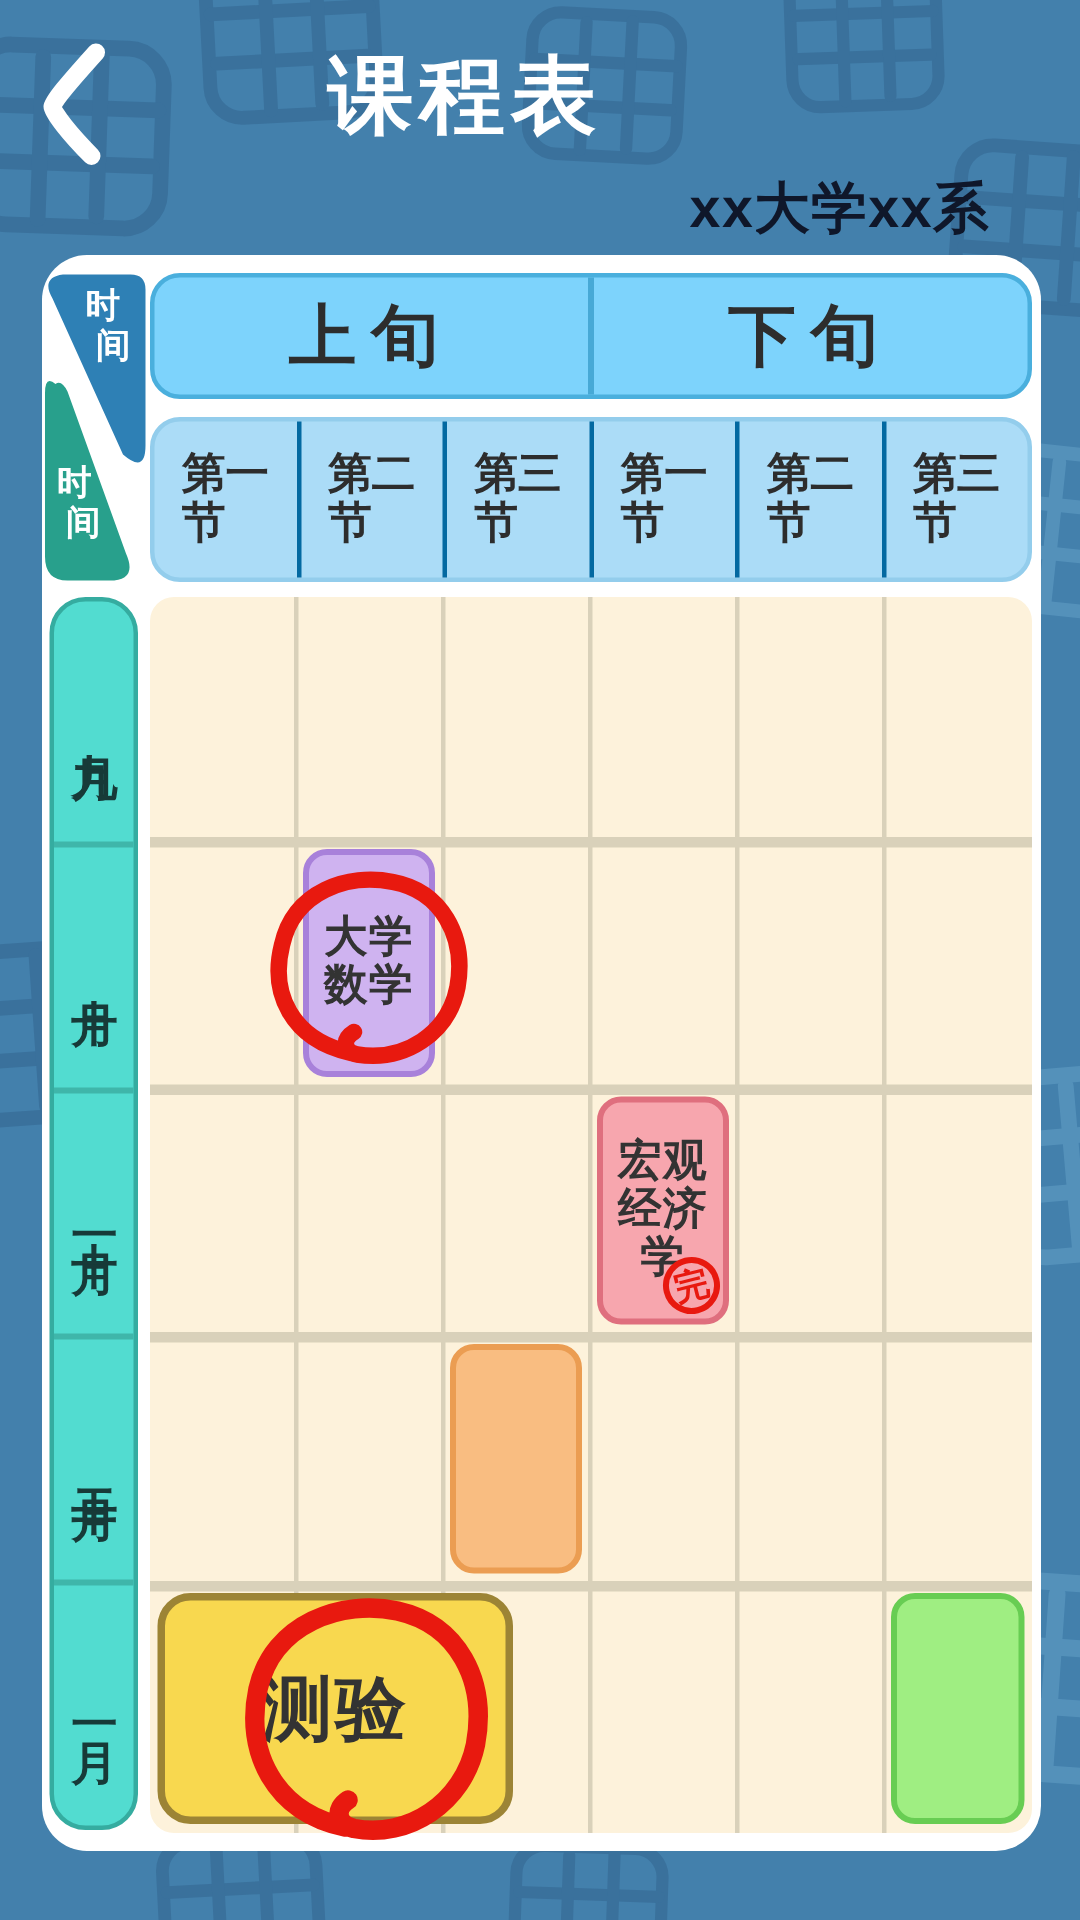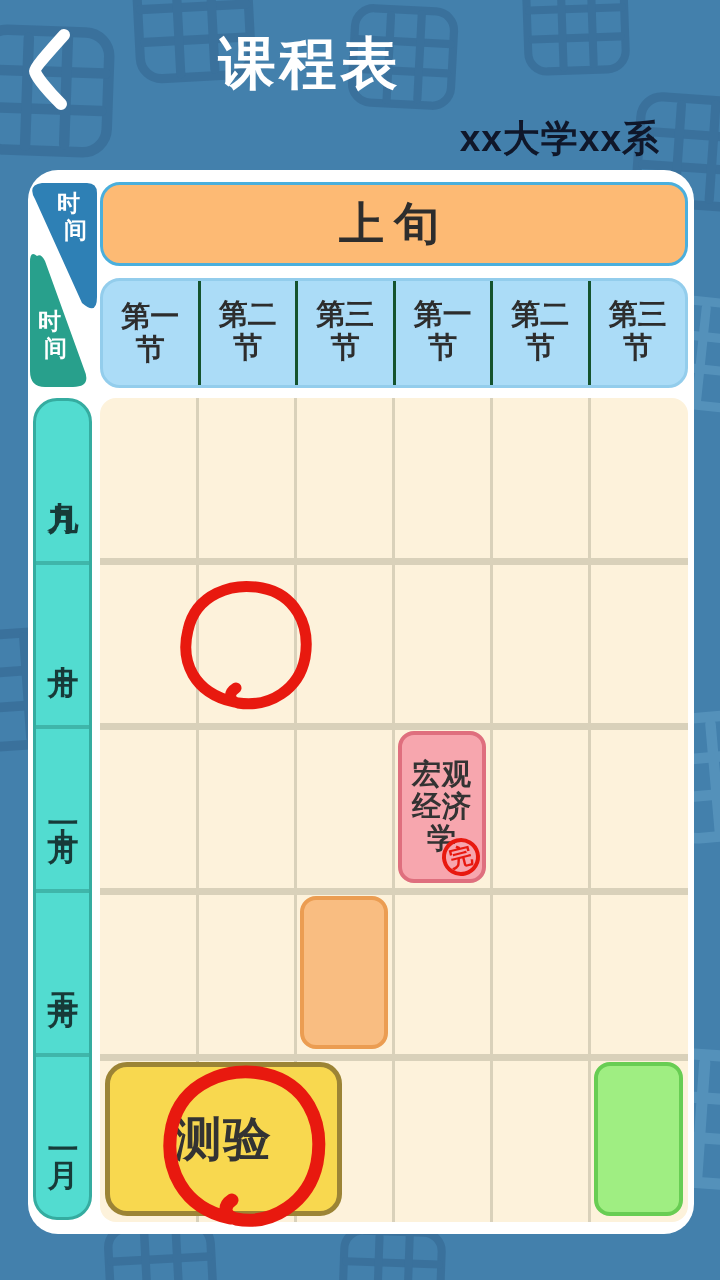--- a/index.html
+++ b/index.html
@@ -26,39 +26,39 @@
   .panel{
     position:absolute;left:28px;top:170px;width:666px;height:1064px;
     background:#ffffff;border-radius:30px;z-index:3;
   }
   
   .corner-tabs{position:absolute;left:0;top:0;width:84px;height:230px;}
   .tab-label{position:absolute;color:#fff;font-size:23px;font-weight:bold;line-height:1;}
   
   .group-header{
     position:absolute;left:72px;top:12px;width:588px;height:84px;
-    background:#fdba74;border:3px solid #4aafdd;border-radius:20px;
+    background:#7dd3fc;border:3px solid #4aafdd;border-radius:20px;
     box-sizing:border-box;display:flex;
   }
   .group-cell{
     flex:1;display:flex;align-items:center;justify-content:center;
     font-size:45px;font-weight:bold;color:#2d2d2d;letter-spacing:10px;
   }
   .group-cell + .group-cell{border-left:4px solid #47a9d6;}
   
   .period-header{
     position:absolute;left:72px;top:108px;width:588px;height:110px;
     background:#abdcf7;border:3px solid #93cdec;border-radius:20px;
     box-sizing:border-box;display:flex;
   }
   .period-cell{
-    flex:1;display:flex;align-items:center;justify-content:center;text-align:center;
+    flex:1;display:flex;align-items:center;justify-content:center;text-align:left;
     font-size:29px;font-weight:bold;color:#2d2d2d;line-height:1.15;white-space:pre-line;
   }
-  .period-cell + .period-cell{border-left:3px solid #14532d;font-family:Liberation Mono, monospace;}
+  .period-cell + .period-cell{border-left:3px solid #0369a1;}
   
   .month-col{
     position:absolute;left:5px;top:228px;width:59px;height:822px;
     background:#52dcd0;border:3px solid #35aca0;border-radius:24px;
     box-sizing:border-box;display:flex;flex-direction:column;
   }
   .month-cell{
     flex:1;display:flex;align-items:center;justify-content:center;
     writing-mode:vertical-rl;text-orientation:upright;
     font-size:31px;font-weight:bold;color:#173a38;letter-spacing:4px;
@@ -161,20 +161,21 @@
     <path d="M14,13 L59,13 Q69,13 69,23 L69,127 Q69,146 54,133 L7,29 Q-1,15 14,13 Z" fill="#2e80b5"></path>
     <path d="M9,86 Q2,80 2,92 L2,201 Q2,217 17,217 L45,217 Q64,217 56,199 L17,91 Q13,83 9,86 Z" fill="#28a08c"></path>
   </svg>
   <span class="tab-label" style="left:29px;top:22px">时</span>
   <span class="tab-label" style="left:36px;top:49px">间</span>
   <span class="tab-label" style="left:10px;top:140px">时</span>
   <span class="tab-label" style="left:16px;top:167px">间</span>
 
   <div class="group-header">
     <div class="group-cell">上旬</div>
+    <div class="group-cell">下旬</div>
   </div>
 
   <div class="period-header">
     <div class="period-cell">第一
 节</div>
     <div class="period-cell">第二
 节</div>
     <div class="period-cell">第三
 节</div>
     <div class="period-cell">第一
@@ -198,20 +199,24 @@
     <div class="vline" style="left:194px"></div>
     <div class="vline" style="left:292px"></div>
     <div class="vline" style="left:390px"></div>
     <div class="vline" style="left:488px"></div>
     <div class="hline" style="top:160px"></div>
     <div class="hline" style="top:325px"></div>
     <div class="hline" style="top:490px"></div>
     <div class="hline" style="top:656px"></div>
   </div>
 
+  <div class="card card-math">
+    <span class="card-label">大学
+数学</span>
+  </div>
 
   <div class="card card-macro">
     <span class="card-label">宏观
 经济
 学</span>
   </div>
   <div class="stamp">
     <span>完</span>
   </div>
 

